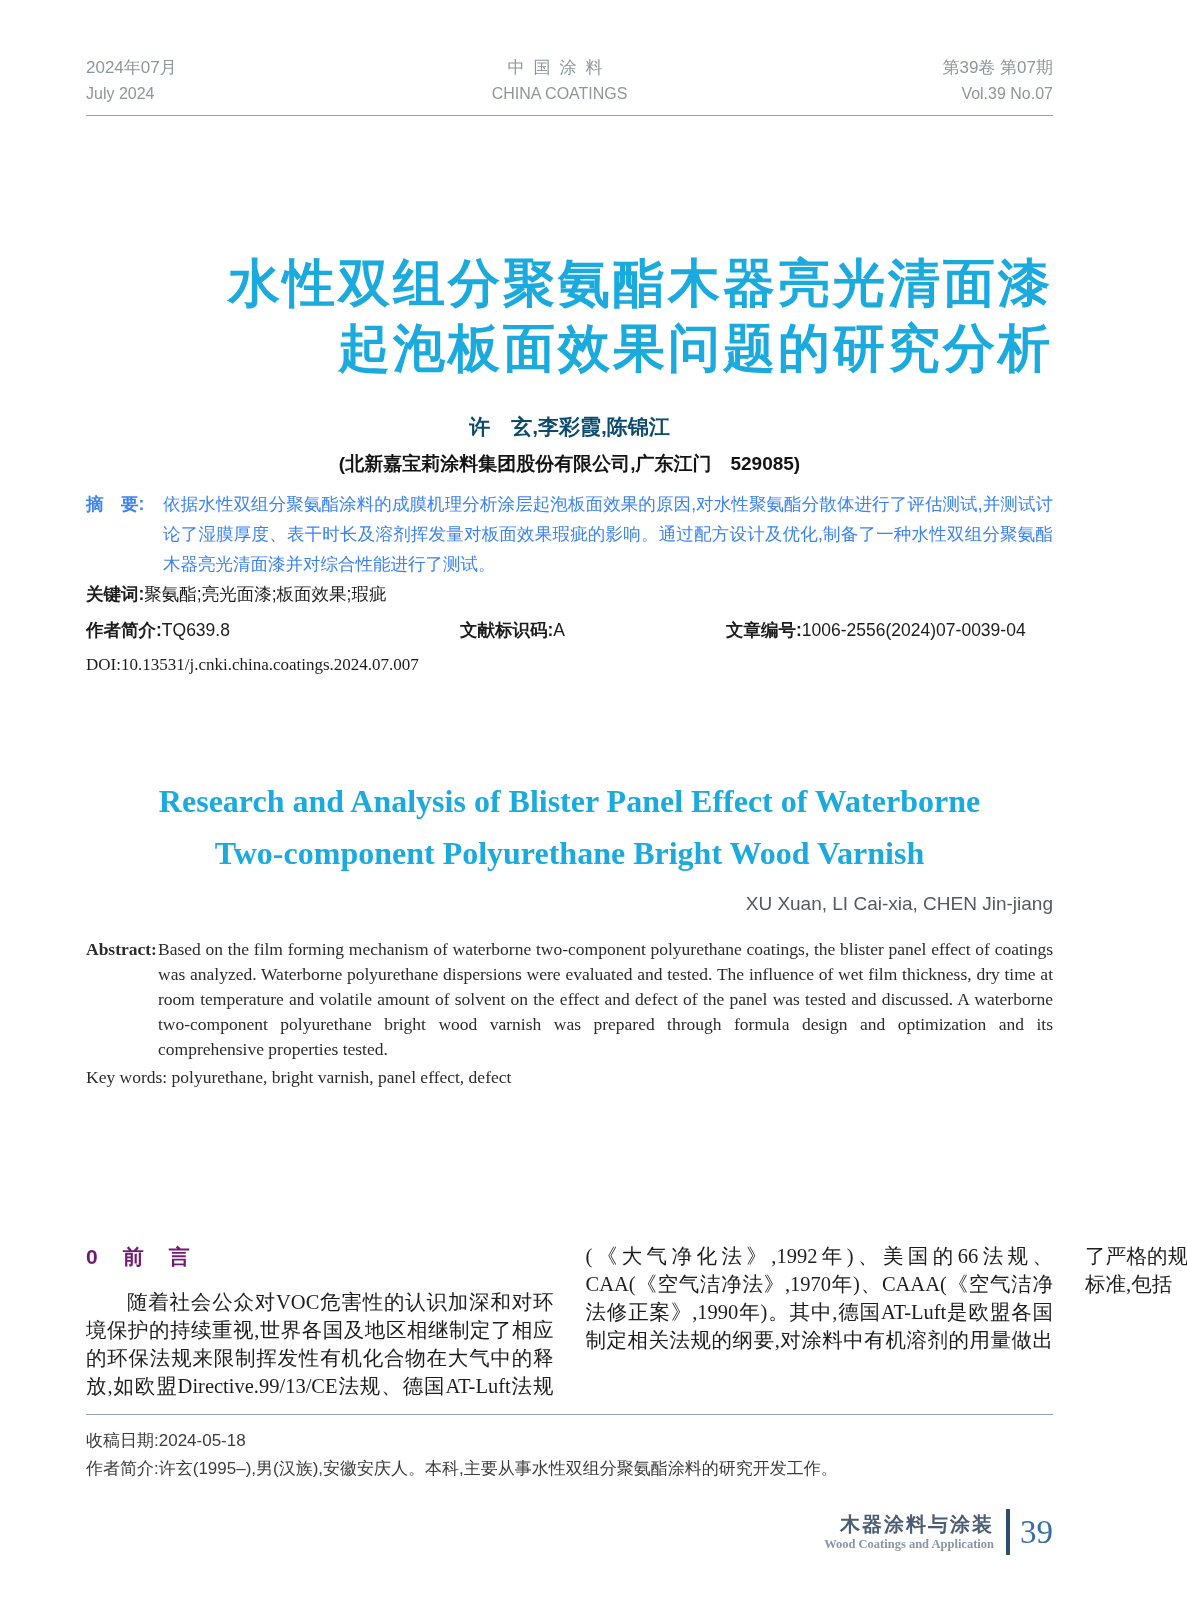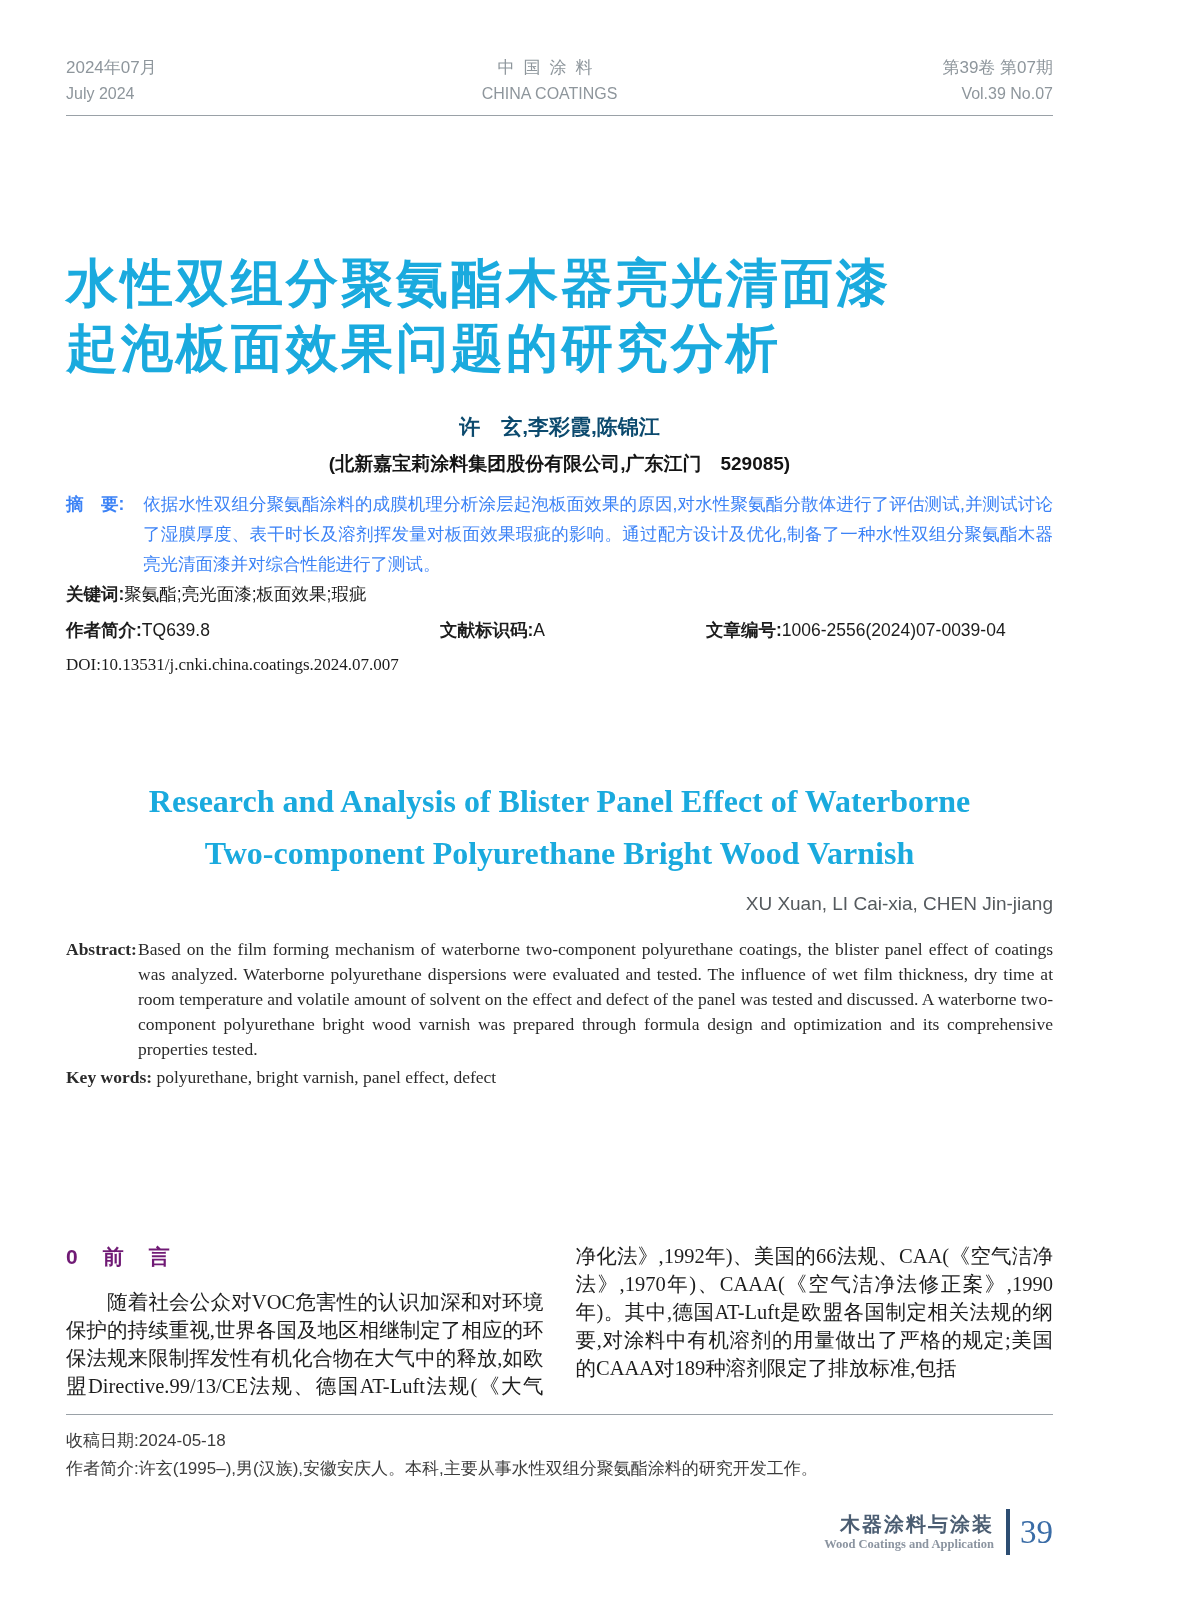--- a/index.html
+++ b/index.html
@@ -3,21 +3,21 @@
 <meta charset="utf-8">
 <style>
   html, body { margin: 0; padding: 0; background: #ffffff; }
   .page {
     position: relative;
     width: 1187px;
     height: 1600px;
     margin: 0 auto;
     background: #ffffff;
     box-sizing: border-box;
-    padding: 55px 134px 0 66px;
+    padding: 55px 134px 0 86px;
     font-family: "Liberation Sans", sans-serif;
     color: #1d1d1d;
     overflow: hidden;
     border-radius: 24px;
   }
   
   .hdr {
     display: flex;
     justify-content: space-between;
     align-items: flex-start;
@@ -27,21 +27,21 @@
   }
   .hdr-col { line-height: 26px; }
   .hdr-cn { font-size: 17px; }
   .hdr-en { font-size: 16px; }
   .hdr-center { text-align: center; }
   .hdr-center .hdr-cn { letter-spacing: 9px; }
   .hdr-right { text-align: right; }
   
   .cn-title {
     margin: 135px 0 0;
-    text-align: left;
+    text-align: right;
     color: #1aaade;
     font-size: 52px;
     font-weight: bold;
     line-height: 65px;
     letter-spacing: 3px;
   }
   .authors-cn { margin-top: 32px; text-align: center; font-size: 21px; font-weight: bold; color: #0c4a6e; }
   .affil-cn   { margin-top: 10px; text-align: center; font-size: 19px; font-weight: bold; color: #141414; }
   
   .hang-cn { margin-top: 12px; padding-left: 77px; font-size: 17.5px; line-height: 30px; text-align: justify; color: #3b82f6; }
@@ -60,21 +60,21 @@
     font-size: 32px;
     line-height: 52px;
     color: #1aaade;
   }
   .authors-en { margin-top: 14px; text-align: right; font-size: 19px; color: #555a5e; }
   .affil-en { margin-top: 6px; text-align: center; font-family: "Liberation Serif", serif; font-style: italic; font-size: 19px; color: #3a3a3a; }
   
   .hang-en { margin-top: 22px; padding-left: 72px; font-family: "Liberation Serif", serif; font-size: 17.5px; line-height: 25px; text-align: justify; color: #2b2b2b; }
   .hang-en .lbl { display: inline-block; width: 72px; margin-left: -72px; font-weight: bold; }
   .kw-en { margin-top: 3px; font-family: "Liberation Serif", serif; font-size: 17.5px; line-height: 25px; color: #2b2b2b; }
-  .kw-en .lbl { font-weight: bold; font-family: "Liberation Serif", serif; }
+  .kw-en .lbl { font-weight: normal; font-family: "Liberation Serif", serif; }
   
   .intro { margin-top: 152px; }
   .cols { column-count: 2; column-gap: 32px; height: 158px; column-fill: auto; }
   .sec-heading {
     margin: 0 0 16px;
     font-size: 21px;
     line-height: 30px;
     font-weight: bold;
     color: #701a75;
     letter-spacing: 2px;

